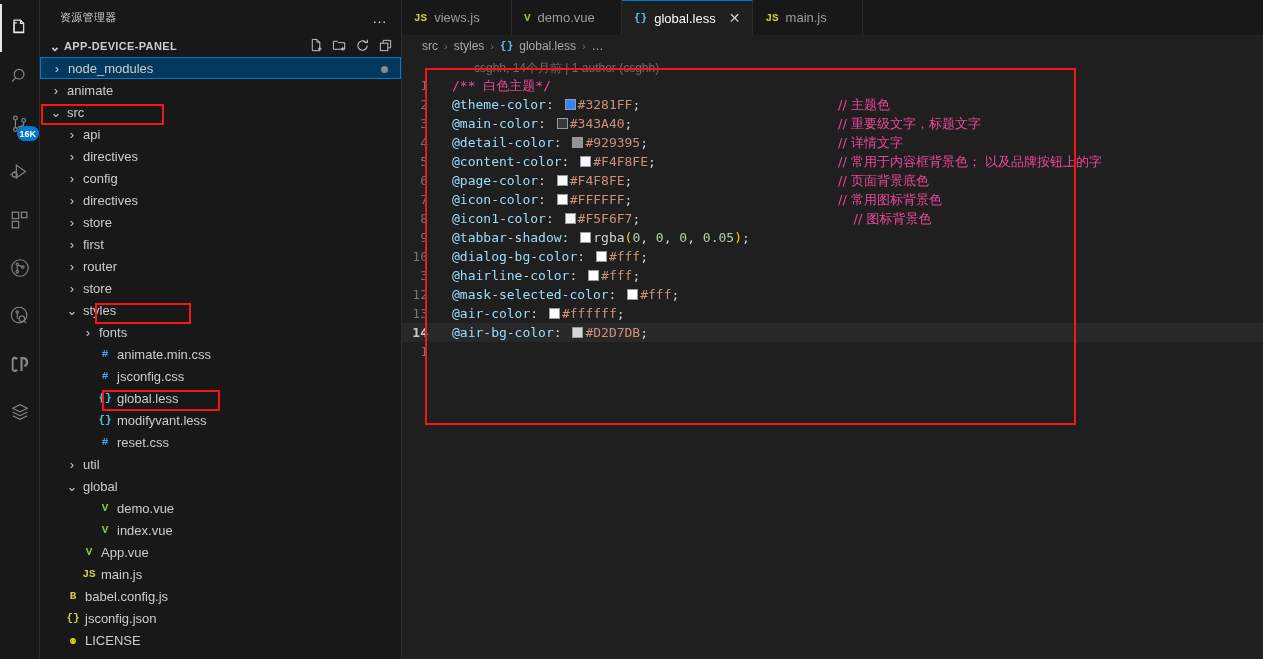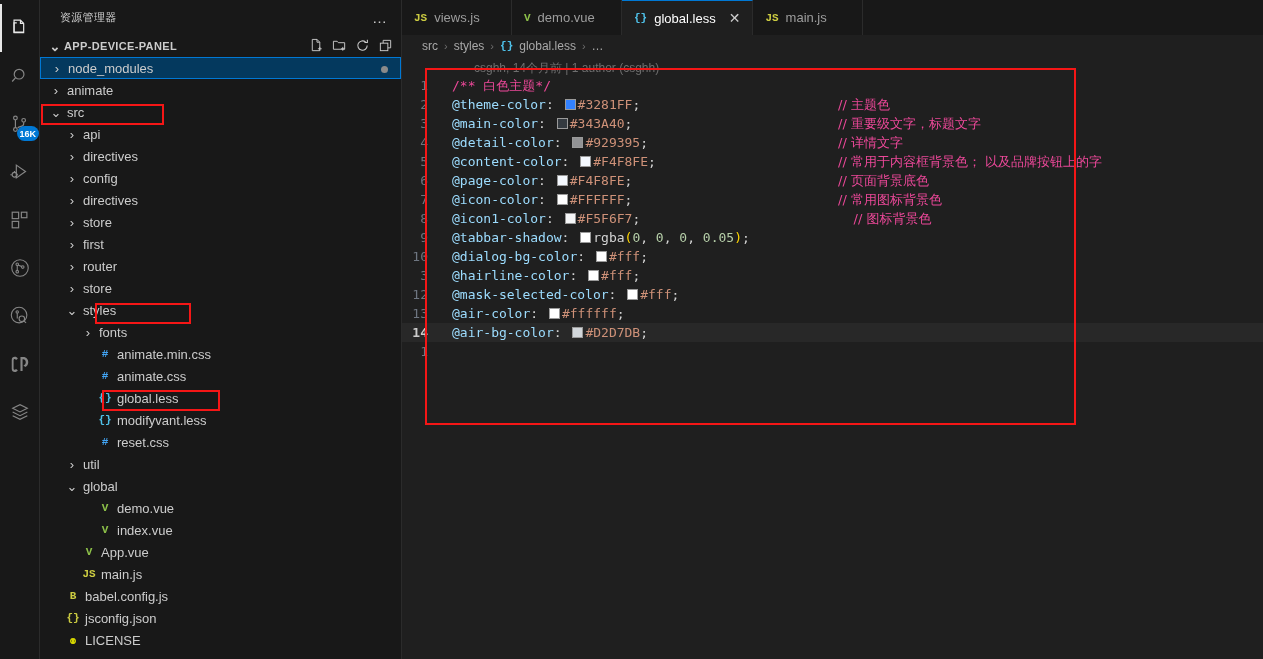--- a/index.html
+++ b/index.html
@@ -400,21 +400,21 @@
         <div class="row" style="padding-left: 40px;">
           <span class="twisty" style="font-size: 13px;">›</span>
           <span class="label">fonts</span>
         </div>
         <div class="row" style="padding-left: 40px;">
           <span class="ficon ic-css" style="margin-left: 16px;">#</span>
           <span class="label">animate.min.css</span>
         </div>
         <div class="row" style="padding-left: 40px;">
           <span class="ficon ic-css" style="margin-left: 16px;">#</span>
-          <span class="label">animate.css</span>
+          <span class="label">jsconfig.css</span>
         </div>
         <div class="row" style="padding-left: 40px;">
           <span class="ficon ic-less" style="margin-left: 16px;">{}</span>
           <span class="label">global.less</span>
         </div>
         <div class="row" style="padding-left: 40px;">
           <span class="ficon ic-less" style="margin-left: 16px;">{}</span>
           <span class="label">modifyvant.less</span>
         </div>
         <div class="row" style="padding-left: 40px;">

